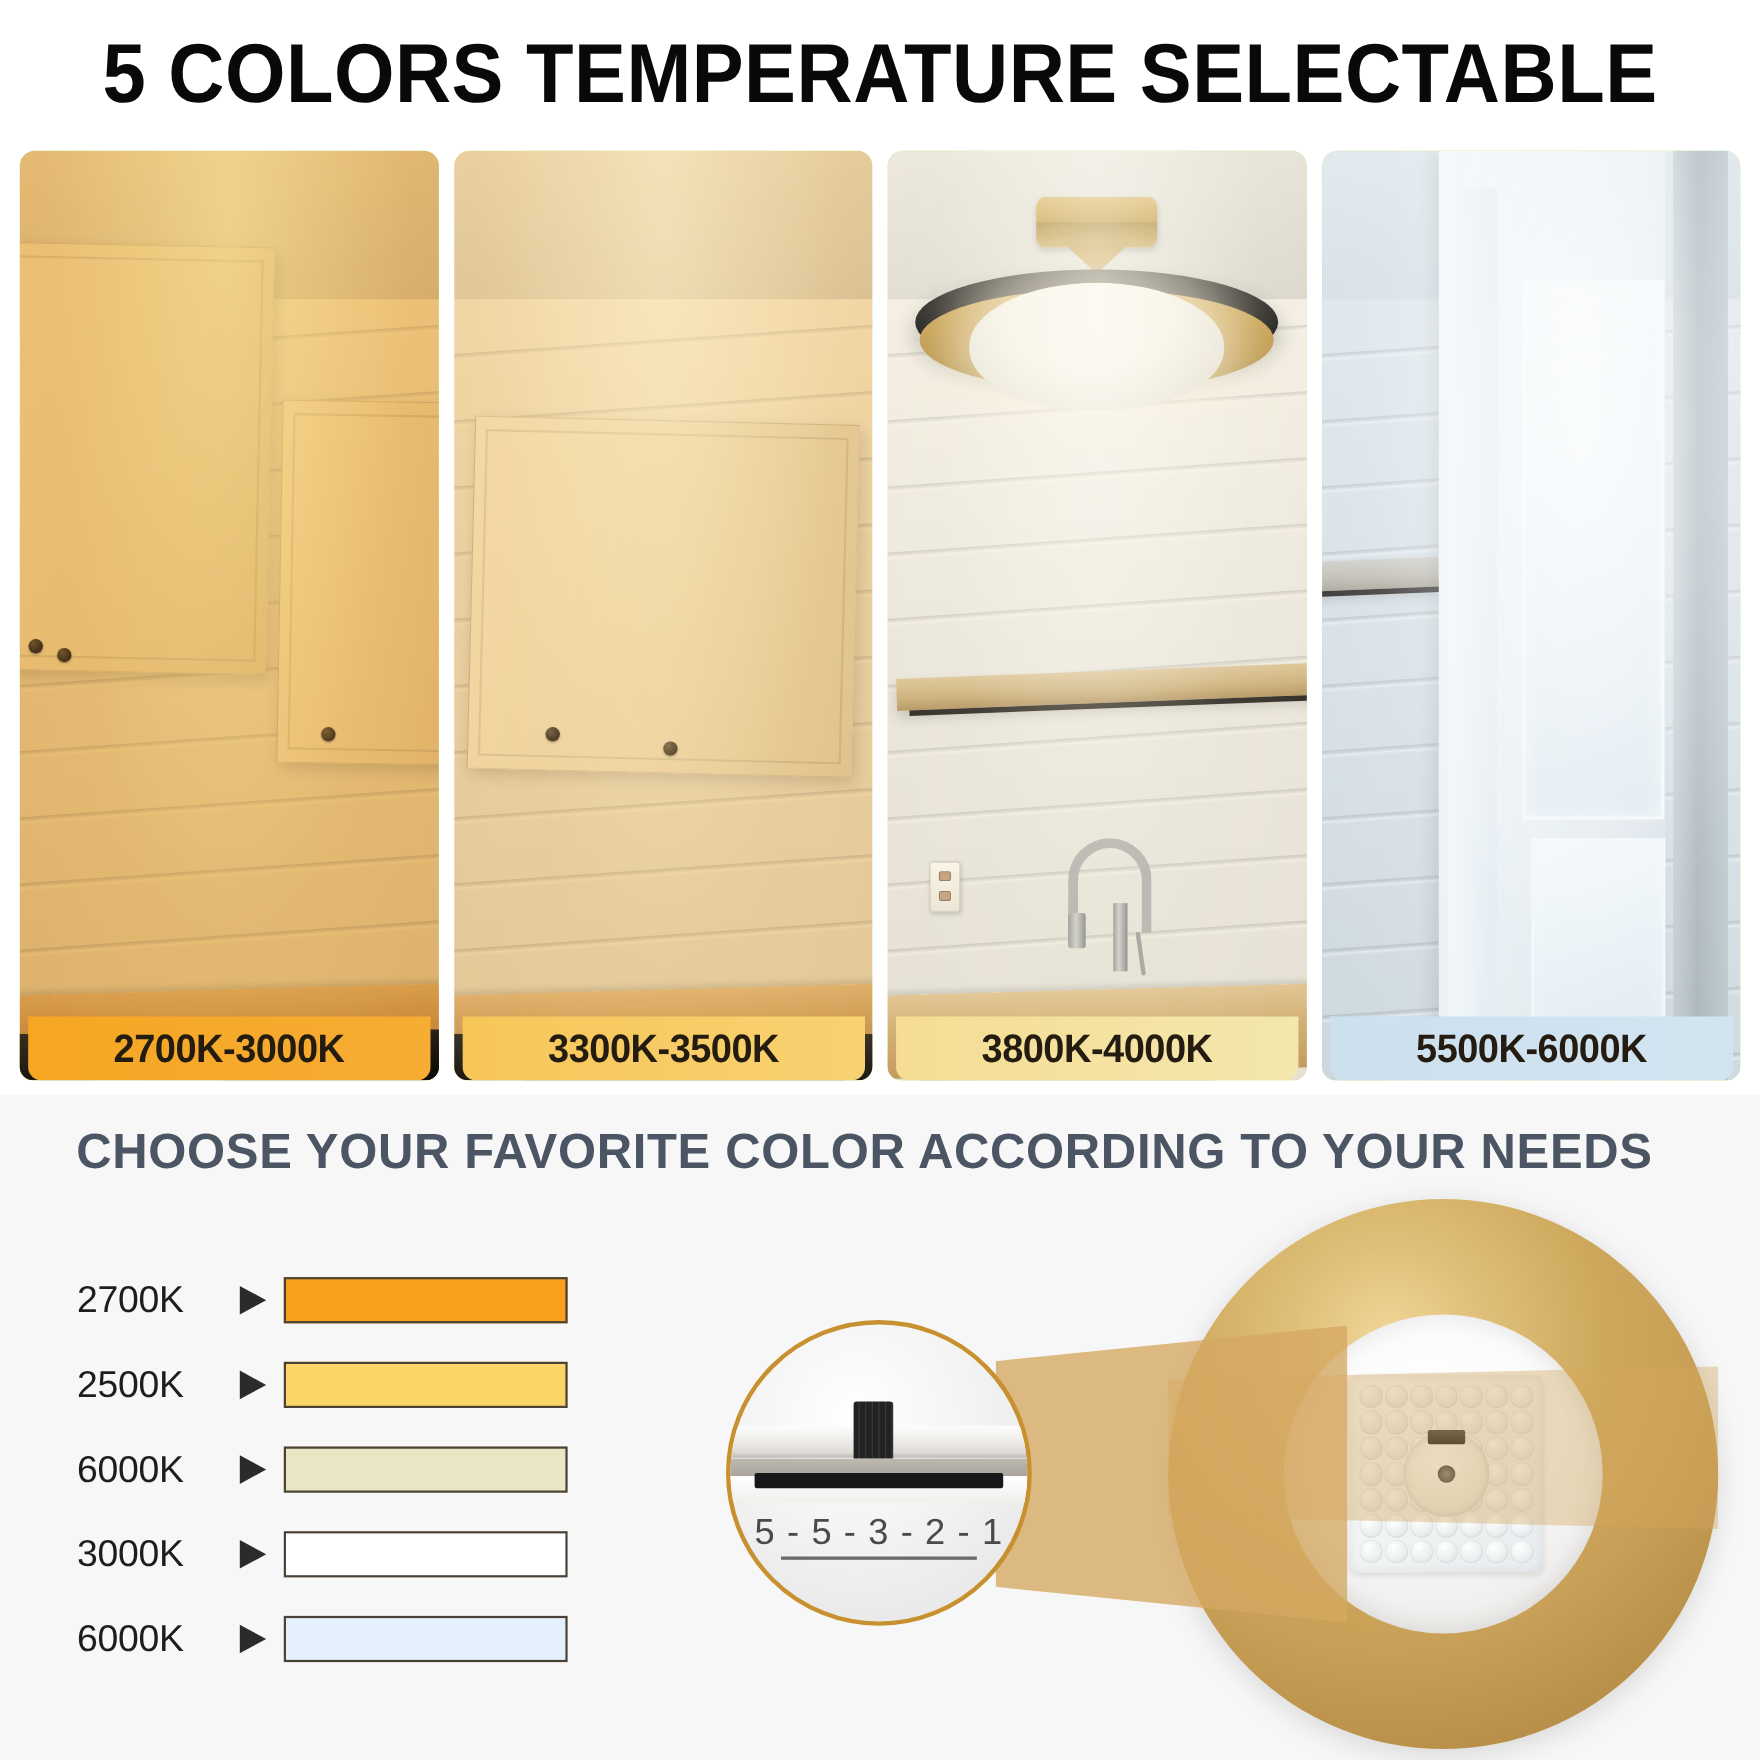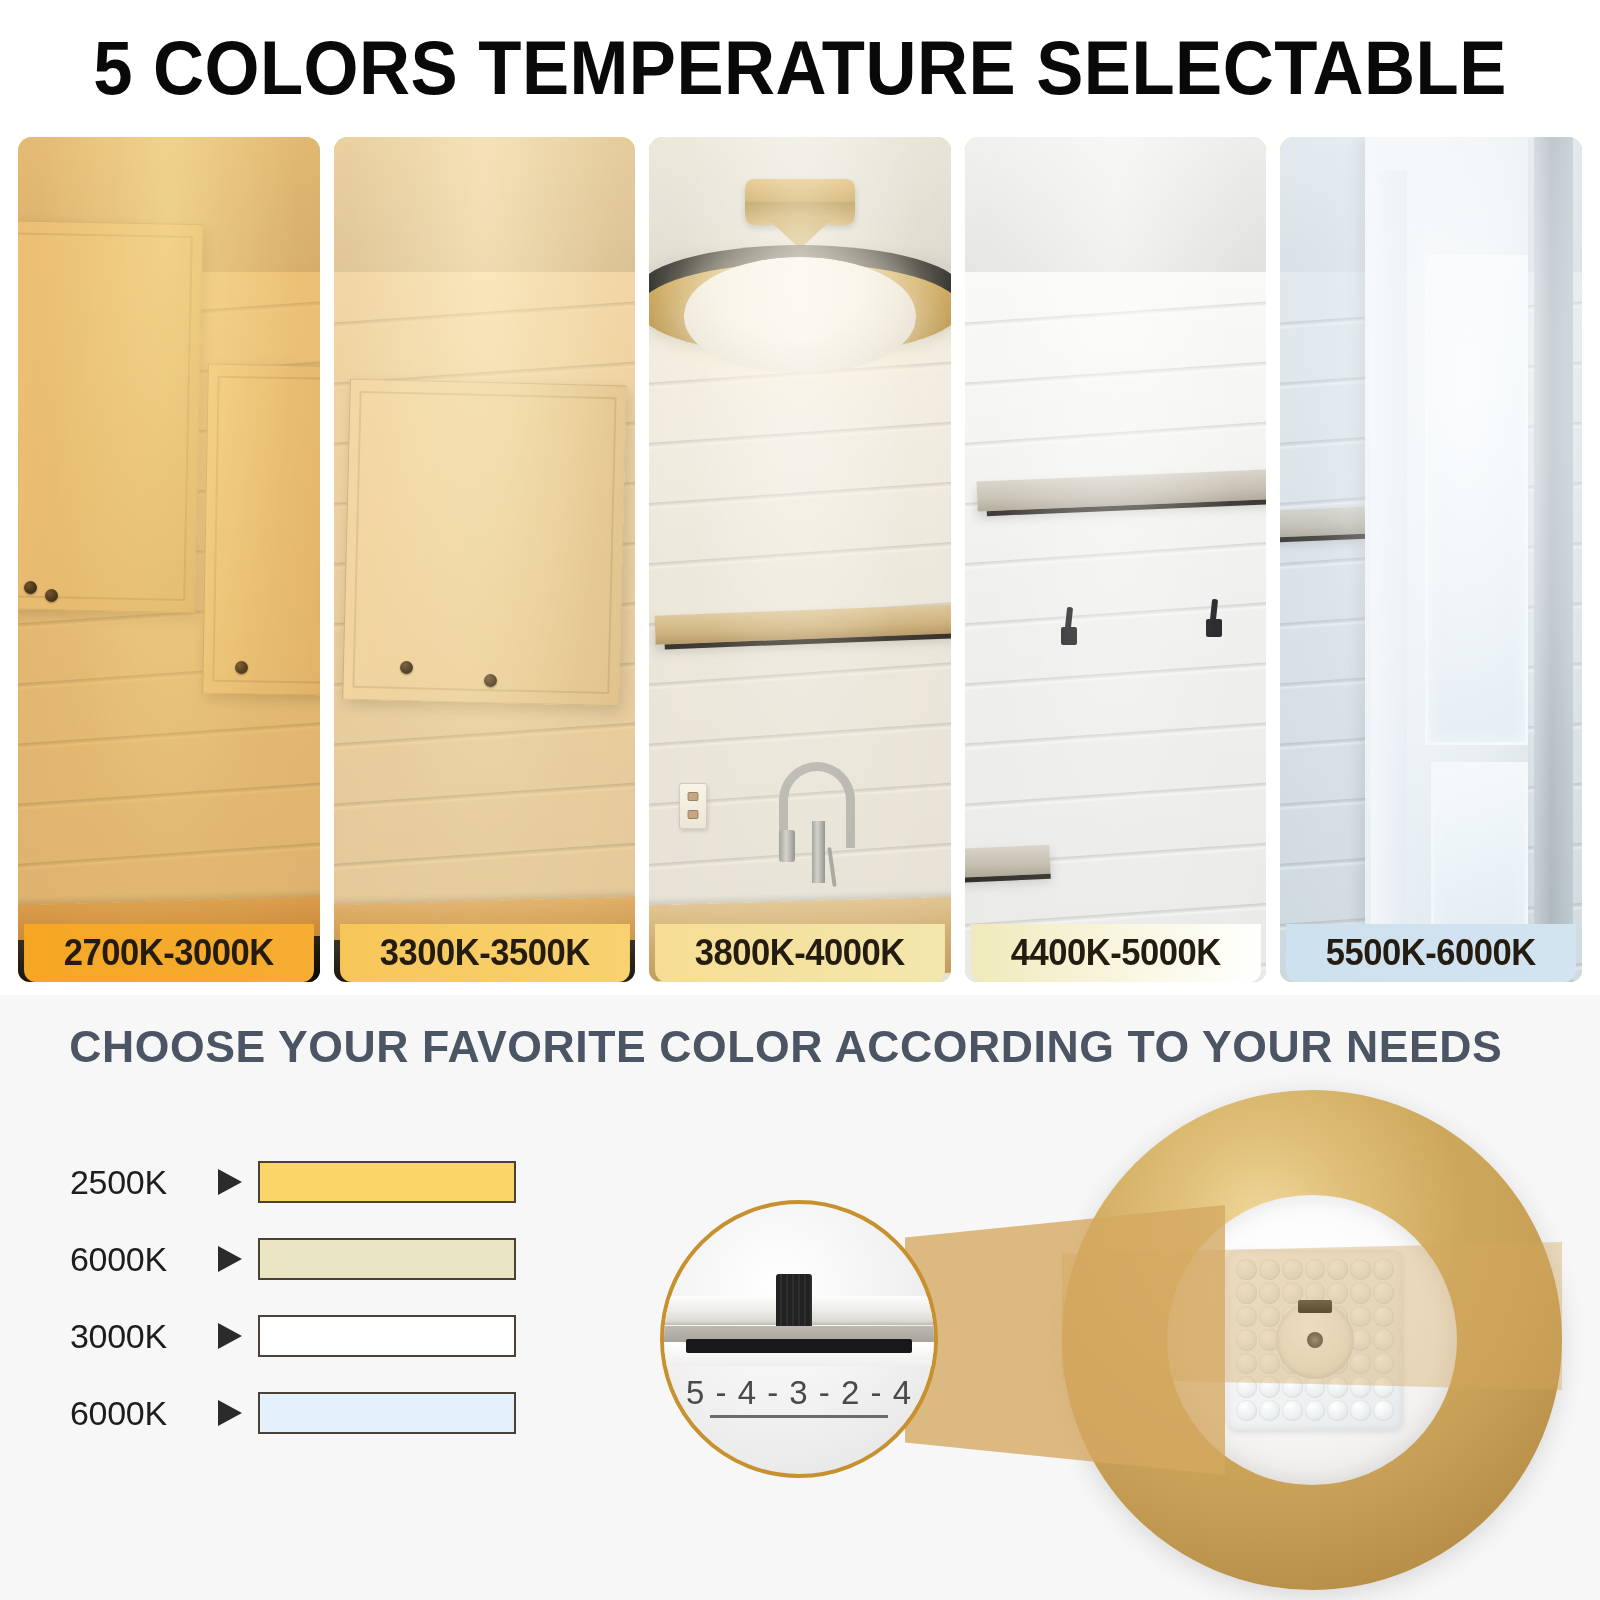--- a/index.html
+++ b/index.html
@@ -530,39 +530,20 @@
           </div>
 
           <div class="tint" style="background:#f2ead0;opacity:0.55;"></div>
           <div class="glow" style="background:radial-gradient(ellipse at 50% 16%, rgba(255,248,225,0.55) 0%, rgba(255,245,215,0.10) 55%, rgba(0,0,0,0) 100%);"></div>
         </div>
         <div class="panel-label" style="background:linear-gradient(90deg,#f6dd93 0%,#f3e7ae 100%);">
           <span>3800K-4000K</span>
         </div>
       </div>
 
-      <div class="panel">
-        <div class="scene">
-          <div class="ceiling"></div>
-          <div class="wall"></div>
-          <div class="shiplap"></div>
-
-          <div class="shelf shelf-grey" style="left:4%;top:40%;width:104%;height:3.6%;transform:rotate(-2.4deg);"></div>
-          <div class="shelf shelf-grey" style="left:-6%;top:84%;width:34%;height:3.4%;transform:rotate(-2.4deg);"></div>
-
-          <div class="hook" style="left:32%;top:58%;"></div>
-          <div class="hook" style="left:80%;top:57%;"></div>
-
-          <div class="tint" style="background:#f7f6f2;opacity:0.40;"></div>
-          <div class="glow" style="background:radial-gradient(ellipse at 50% 6%, rgba(255,255,250,0.55) 0%, rgba(250,250,248,0.10) 60%, rgba(0,0,0,0) 100%);"></div>
-        </div>
-        <div class="panel-label" style="background:linear-gradient(90deg,#f0e9bb 0%,#f9f5dd 48%,#ffffff 100%);">
-          <span>4400K-5000K</span>
-        </div>
-      </div>
 
       <div class="panel">
         <div class="scene">
           <div class="ceiling" style="background:linear-gradient(170deg,#eef2f4 0%,#dde4e8 70%,#d4dbe0 100%);"></div>
           <div class="wall" style="background:linear-gradient(180deg,#e9eef1 0%,#e0e6ea 45%,#d7dee3 100%);"></div>
           <div class="shiplap"></div>
 
           <div class="shelf shelf-grey" style="left:-8%;top:44%;width:36%;height:3.2%;transform:rotate(-2.4deg);"></div>
 
           <div class="win-frame" style="left:28%;top:0;width:54%;height:100%;"></div>
@@ -581,20 +562,29 @@
 
     </div>
   </div>
 
   <div id="bottom-section">
     <div id="sub-title">CHOOSE YOUR FAVORITE COLOR ACCORDING TO YOUR NEEDS</div>
   </div>
 
   <div id="swatch-list" style="top:1153px;">
 
+    <div class="swatch-row">
+      <div class="swatch-label">2700K</div>
+      <div class="swatch-arrow">
+        <svg width="28" height="30" viewBox="0 0 28 30">
+            <polygon points="2,2 26,15 2,28" fill="#2b2b2b"></polygon>
+          </svg>
+      </div>
+      <div class="swatch-bar" style="background:#f99f1c;"></div>
+    </div>
 
     <div class="swatch-row">
       <div class="swatch-label">2500K</div>
       <div class="swatch-arrow">
         <svg width="28" height="30" viewBox="0 0 28 30">
             <polygon points="2,2 26,15 2,28" fill="#2b2b2b"></polygon>
           </svg>
       </div>
       <div class="swatch-bar" style="background:#fcd568;"></div>
     </div>
@@ -632,21 +622,21 @@
   </div>
 
   <div id="beam"></div>
 
   <div id="detail-circle">
     <div class="sw-plate-top"></div>
     <div class="sw-slot"></div>
     <div class="sw-plate-bot"></div>
     <div class="sw-bar"></div>
     <div class="sw-knob"></div>
-    <div id="sw-scale">5 - 4 - 3 - 2 - 4</div>
+    <div id="sw-scale">5 - 5 - 3 - 2 - 1</div>
     <div id="sw-underline"></div>
   </div>
 
   <div id="product">
     <div id="prod-ring"></div>
     <div id="prod-inner"></div>
     <div id="prod-module">
       <div id="led-grid">
         <b></b>
           <b></b>

